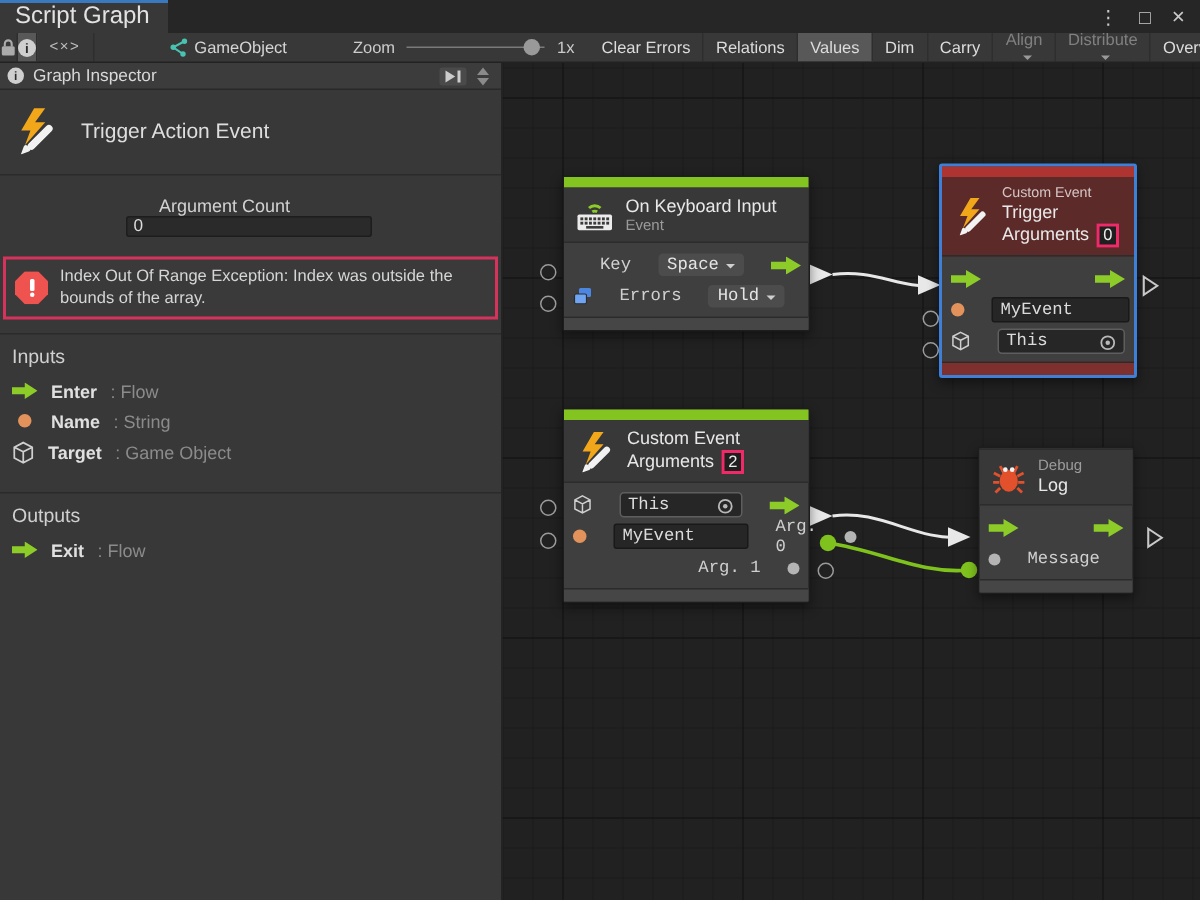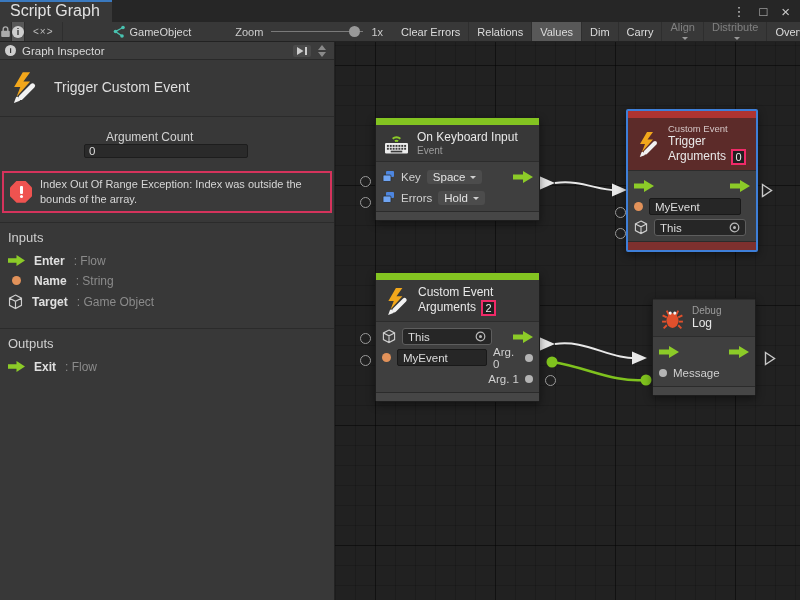--- a/index.html
+++ b/index.html
@@ -89,29 +89,29 @@
   .nhead { display:flex; align-items:center; gap:7px; padding:5px 7px; background:#383838;
     border-bottom:1px solid #2c2c2c; }
   .nhead.redhead { background:#5C2B29; }
   .ntitle { font-size:12px; color:#e8e8e8; line-height:1.25; }
   .nsub { font-size:10px; color:#9c9c9c; }
   .ncat { font-size:9.5px; color:#d4c6c6; }
   .argline { font-size:12px; color:#e8e8e8; display:flex; align-items:center; line-height:1.3; }
   .numbox { display:inline-flex; align-items:center; justify-content:center; min-width:15px; height:16px;
     margin-left:5px; padding:0 2px; background:#1f1f1f; border:2px solid #F02A68; color:#ececec; font-size:11px; }
   .nbody { padding:4px 0 3px 0; }
-  .nrow { display:flex; align-items:center; gap:6px; height:21px; padding:0 6px; }
+  .nrow { display:flex; align-items:center; gap:18px; height:21px; padding:0 6px;font-family:Liberation Mono, monospace; }
   .plabel { font-size:11.5px; color:#d0d0d0; }
   .rlabel { font-size:11.5px; color:#cfcfcf; margin-left:auto; }
   .ddl { display:flex; align-items:center; gap:5px; background:#4c4c4c; border-radius:3px;
     padding:1px 6px; font-size:11.5px; color:#e4e4e4; }
   .ddl .caret { border-top-color:#cfcfcf; margin:4px 0 0 0; }
   .field { background:#262626; border:1px solid #191919; border-radius:2px; color:#dcdcdc;
     font-size:11.5px; padding:1px 5px; height:17px; font-family:inherit; }
-  .objfield { display:flex; align-items:center; background:#262626; border:1px solid #5e5e5e;
+  .objfield { display:flex; align-items:flex-end; background:#262626; border:1px solid #5e5e5e;
     border-radius:3px; padding:1px 5px; font-size:11.5px; color:#dcdcdc; height:17px; }
   .objfield .tgt { margin-left:auto; display:flex; }
   .nfoot { height:9px; background:#464646; border-top:1px solid #2b2b2b; }
   .nfoot.red { background:#7E302E; }
   .ml-auto { margin-left:auto; }
 
   .port-circle { position:absolute; width:11px; height:11px; border:1.5px solid #9a9a9a;
     border-radius:50%; background:transparent; }
   .tri-out { position:absolute; }
 </style>
@@ -199,21 +199,21 @@
           </span>
         </div>
       </div>
 
       <div class="insp-title">
         <svg width="32" height="32" viewBox="0 0 26 26">
           <polygon points="12,1 5,13 10,13 7,21 18,8.5 12.5,8.5 18,1" fill="#F2A71B"></polygon>
           <path d="M20 12 L10.5 21.5" stroke="#f2f2f2" stroke-width="4" stroke-linecap="round"></path>
           <path d="M8.7 23.3 L6.8 24 L7.5 22.1" stroke="#f2f2f2" stroke-width="2.4" stroke-linecap="round"></path>
         </svg>
-        <span class="t">Trigger Custom Event</span>
+        <span class="t">Trigger Action Event</span>
       </div>
 
       <div class="argrow">
         <label>Argument Count</label>
         <input readonly="" value="0" style="">
       </div>
 
       <div class="errorbox">
         <div class="octagon">
           <span class="stem"></span>

